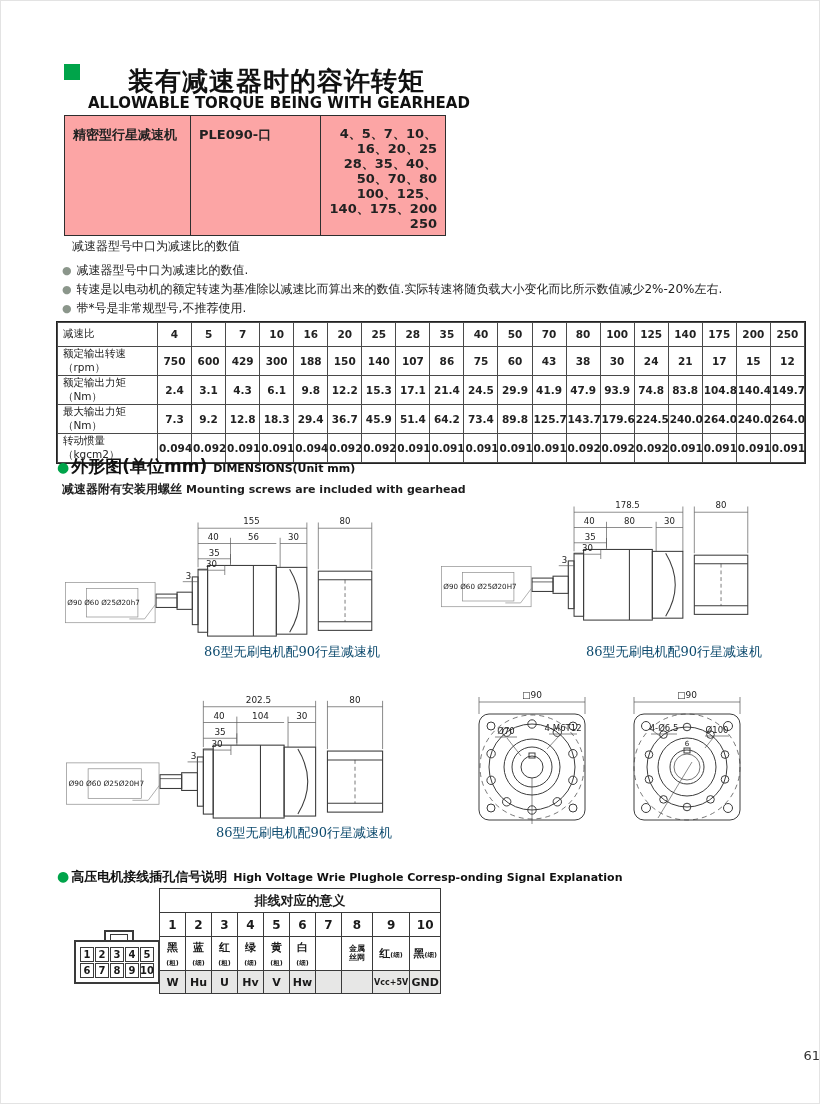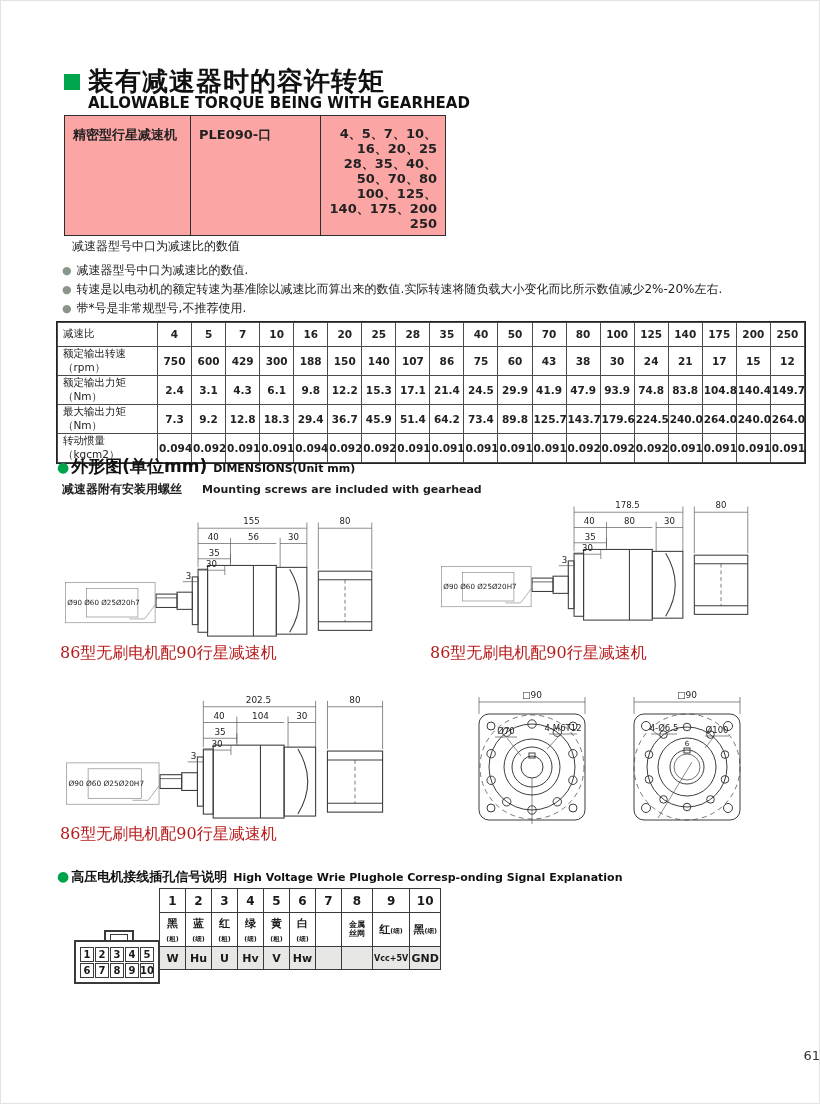--- a/index.html
+++ b/index.html
@@ -1,20 +1,20 @@
 <!DOCTYPE html>
 <html><head>
 <meta charset="utf-8">
 <style>
   html,body{margin:0;padding:0;background:#fff;}
   #page{position:relative;width:820px;height:1104px;background:#ffffff;overflow:hidden;
         font-family:"DejaVu Sans","Liberation Sans",sans-serif;color:#1c1c1c;
         box-shadow:inset 0 0 0 1px #e3e3e3;}
   
-  .title-row{position:absolute;left:64px;top:64px;display:flex;align-items:center;}
+  .title-row{position:absolute;left:64px;top:64px;display:flex;gap:40px;}
   .green-square{width:16px;height:16px;background:#00A44A;margin-right:8px;flex:0 0 auto;}
   .title-cn{font-size:26px;font-weight:bold;letter-spacing:1px;color:#111;}
   .title-en{position:absolute;left:88px;top:94px;font-size:15px;font-weight:bold;color:#111;}
   
   .gh-table{position:absolute;left:64px;top:115px;width:381px;border-collapse:collapse;table-layout:fixed;}
   .gh-table td{border:1.6px solid #2e2e2e;font-size:13px;font-weight:bold;color:#222;
                padding:4px 8px;vertical-align:top;background:#fca5a5;}
   .gh-table .hdr td{height:38px;vertical-align:middle;background:#f6f6f5;}
   .gh-table .body td{height:62px;padding-top:10px;}
   .gh-ratio{text-align:right;}
@@ -29,26 +29,26 @@
   .spec-table td{border:1px solid #4a4a4a;font-size:10.5px;font-weight:bold;text-align:center;
                  height:22.5px;color:#222;background:#fff;padding:0 1px;}
   .spec-table td.rowlabel{text-align:left;padding-left:5px;font-weight:normal;}
   .spec-table{outline:1.5px solid #222;}
   
   .sec-hdr{position:absolute;display:flex;align-items:baseline;}
   .sec-bullet{color:#00A44A;font-size:14px;margin-right:2px;}
   .sec-cn{font-size:17px;font-weight:bold;color:#111;}
   .sec-en{font-size:11px;font-weight:bold;color:#111;margin-left:6px;}
   .sec-sub{position:absolute;font-size:12px;font-weight:bold;color:#1e1e1e;}
-  .sec-sub .en{font-size:11px;margin-left:20px;}
+  .sec-sub .en{font-size:11px;margin-left:4px;}
   .ph-cn{font-size:13px;font-weight:bold;color:#111;}
   
   .sideview,#frontviews{position:absolute;}
   .sideview svg,#frontviews svg{display:block;width:100%;height:100%;}
-  .caption{position:absolute;text-align:left;font-size:16px;color:#b91c1c;
+  .caption{position:absolute;text-align:right;font-size:13px;color:#0c4a6e;
            font-family:"DejaVu Serif","Liberation Serif",serif;}
   
   .bt-table{position:absolute;left:159px;top:888px;border-collapse:collapse;table-layout:fixed;}
   .bt-table td{border:1.7px solid #3a3a3a;text-align:center;vertical-align:middle;color:#1a1a1a;background:#fff;}
   .bt-title{font-size:13px;font-weight:bold;height:21px;}
   .bt-table .pinrow td{font-size:12px;font-weight:bold;height:21px;}
   .bt-table .colrow td{height:31px;font-size:11px;font-weight:bold;}
   .bt-table .colrow .sub{font-size:6.5px;font-weight:bold;}
   .bt-table .colrow .two{font-size:8px;line-height:9px;white-space:pre-line;display:inline-block;}
   .bt-table .sigrow td{height:20px;font-size:11px;font-weight:bold;background:#e7e7e6;}
@@ -519,20 +519,23 @@
         <col style="width:26px">
         <col style="width:26px">
         <col style="width:26px">
         <col style="width:26px">
         <col style="width:26px">
         <col style="width:31px">
         <col style="width:36px">
         <col style="width:31px">
       </colgroup>
     <tbody id="bt-body">
+      <tr>
+        <td class="bt-title" colspan="10">排线对应的意义</td>
+      </tr>
     <tr class="pinrow">
           <td>1</td>
           <td>2</td>
           <td>3</td>
           <td>4</td>
           <td>5</td>
           <td>6</td>
           <td>7</td>
           <td>8</td>
           <td>9</td>

